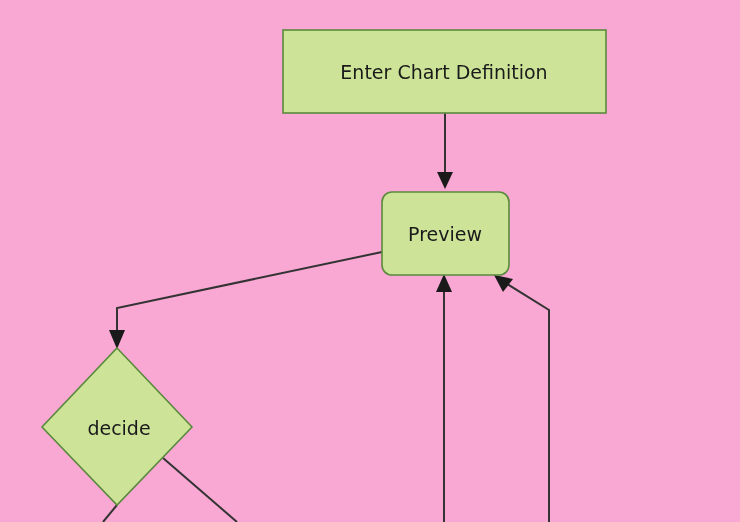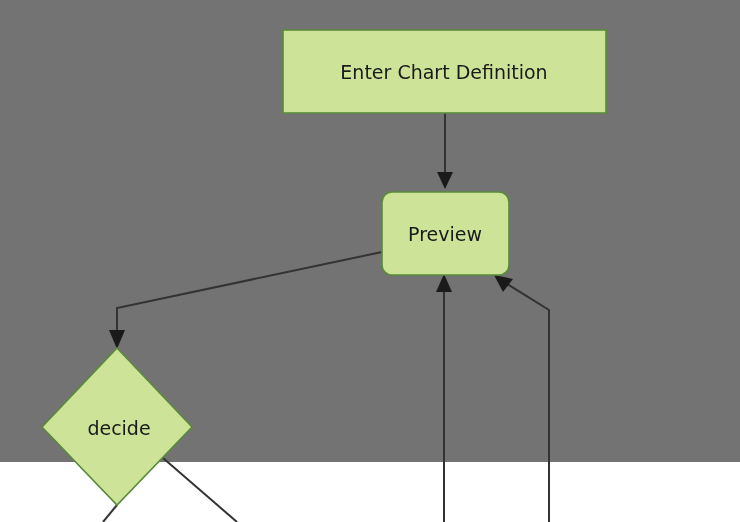--- a/index.html
+++ b/index.html
@@ -9,22 +9,22 @@
   }
   body {
     width: 740px;
     height: 522px;
     overflow: hidden;
     font-family: "DejaVu Sans", sans-serif;
   }
   #flowchart-canvas {
     position: relative;
     width: 740px;
-    height: 462px;
-    background: #737373;
+    height: 522px;
+    background: #f9a8d4;
     text-align: center;
   }
   #flowchart-svg {
     position: absolute;
     top: 0;
     left: 0;
     width: 740px;
     height: 522px;
   }
   .node-label {

